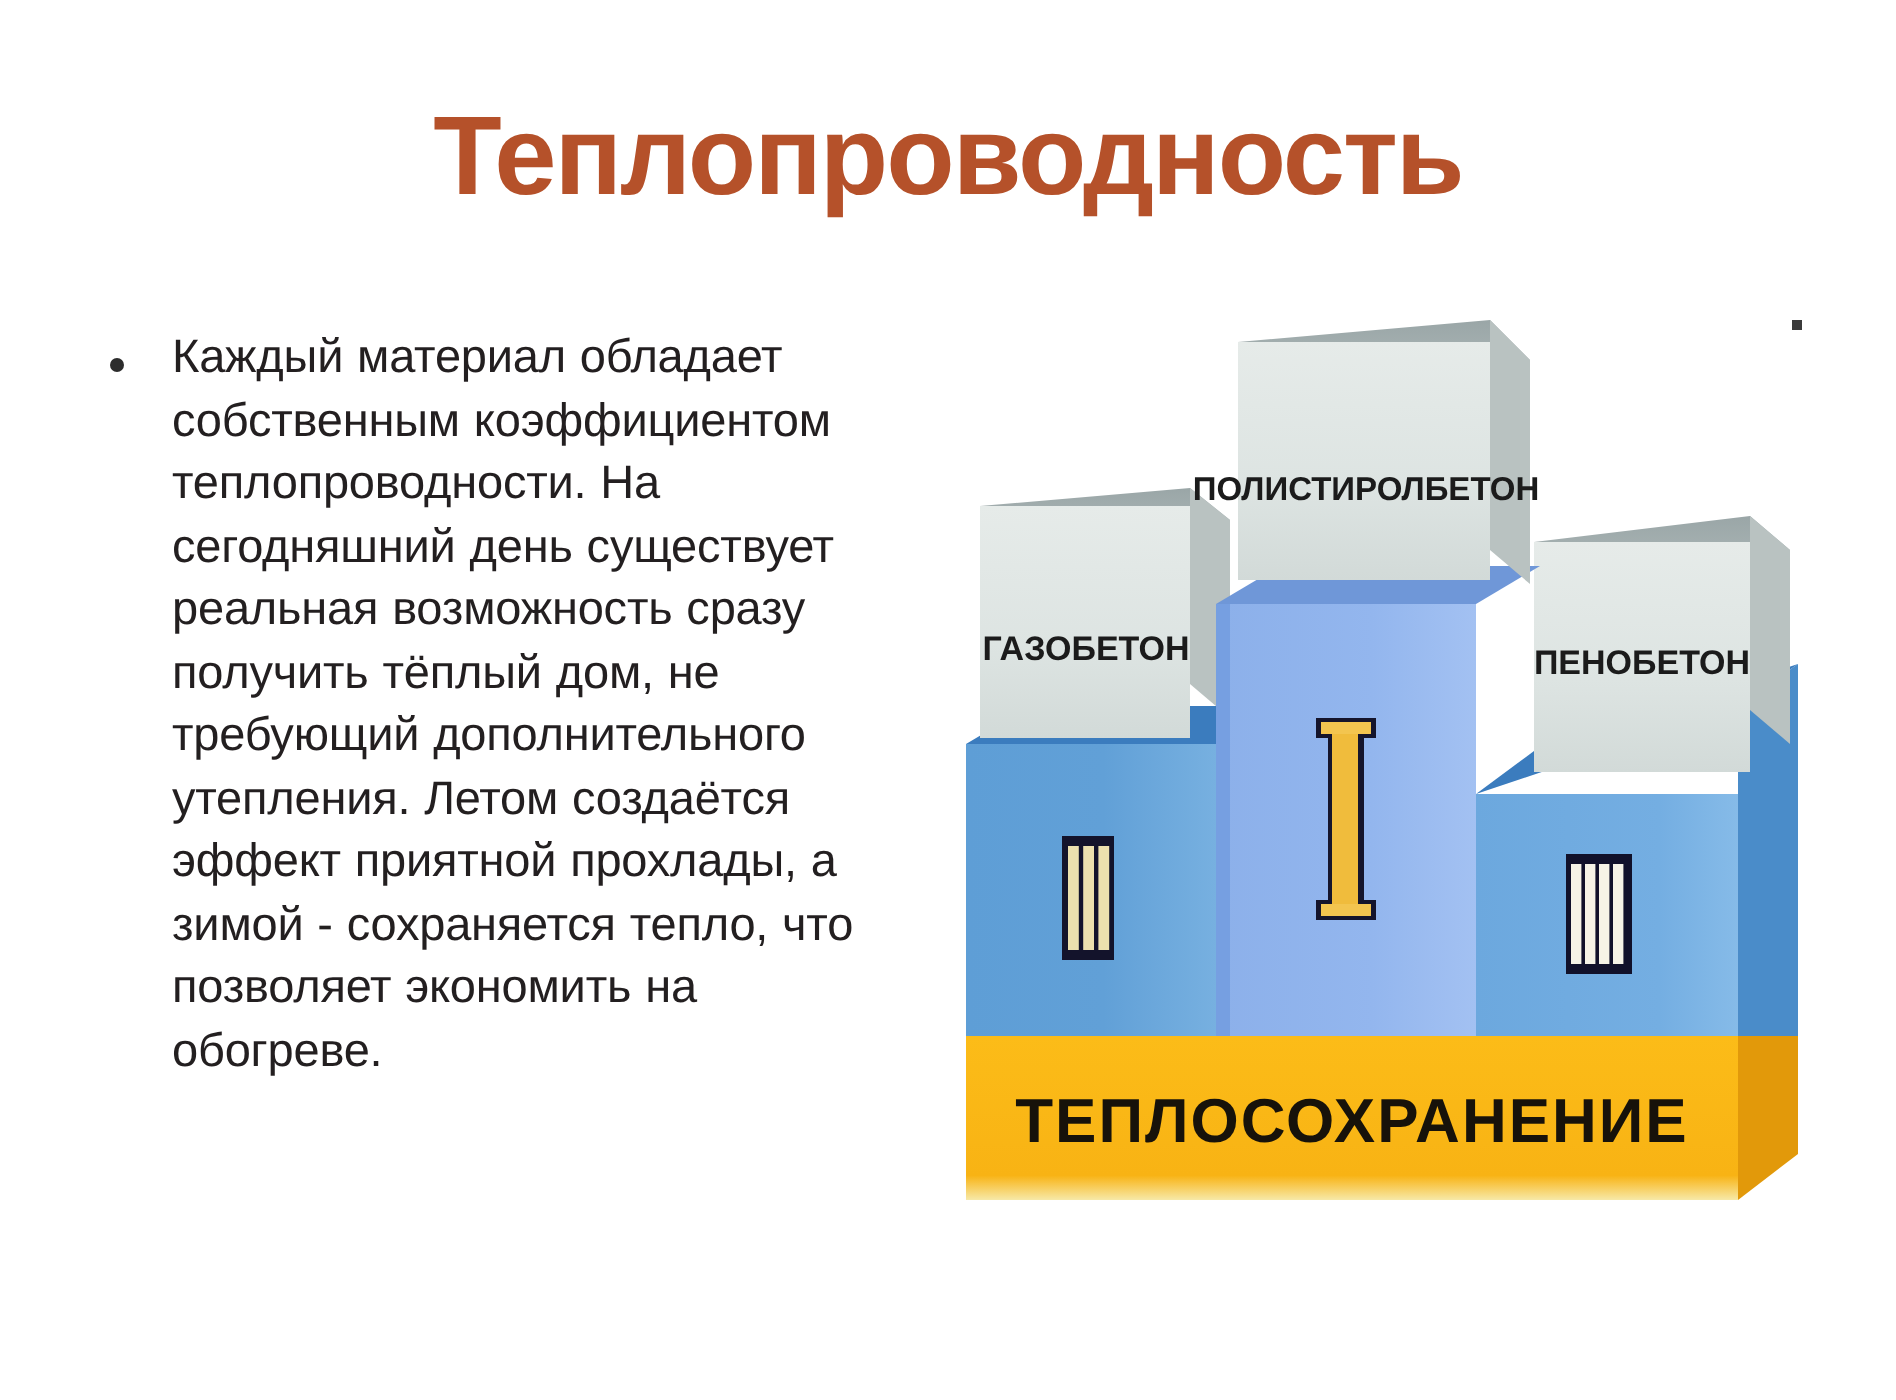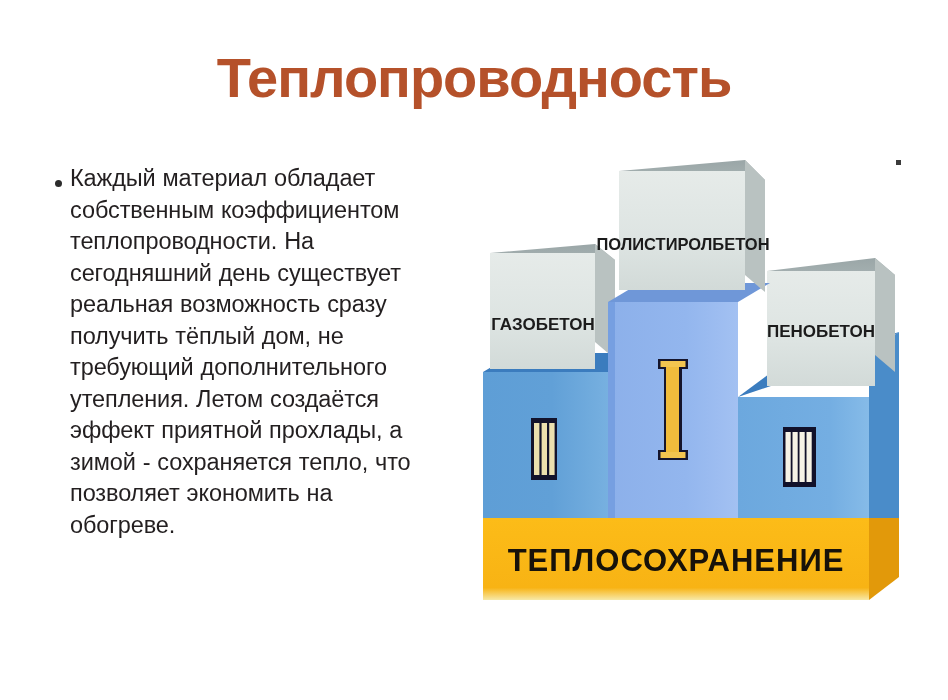--- a/index.html
+++ b/index.html
@@ -42,20 +42,21 @@
   
   #body-block {
     position: absolute;
     left: 44px;
     top: 163px;
     width: 400px;
   }
   #bullet-row {
     display: flex;
     align-items: flex-start;
+    gap: 16px;
   }
   #bullet-dot {
     width: 26px;
     flex: 0 0 26px;
     padding-top: 10px;
     text-align: left;
   }
   #bullet-dot span {
     display: inline-block;
     width: 7px;

